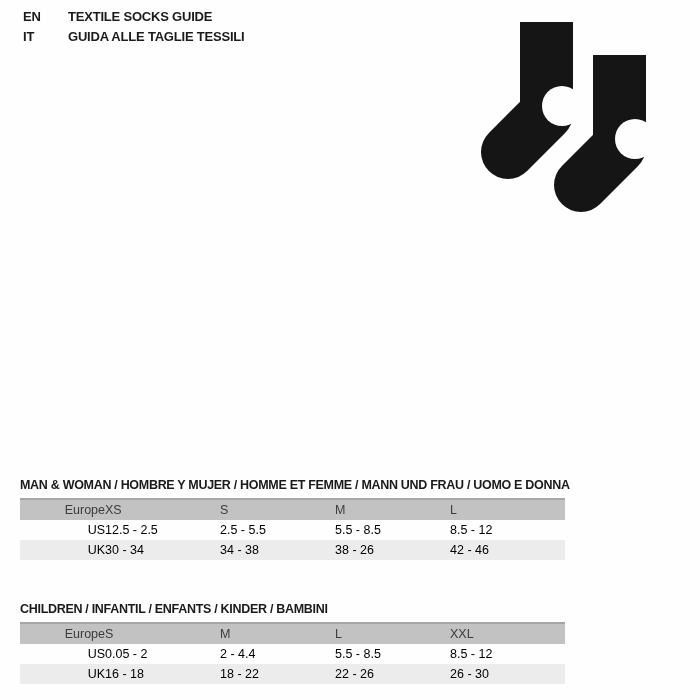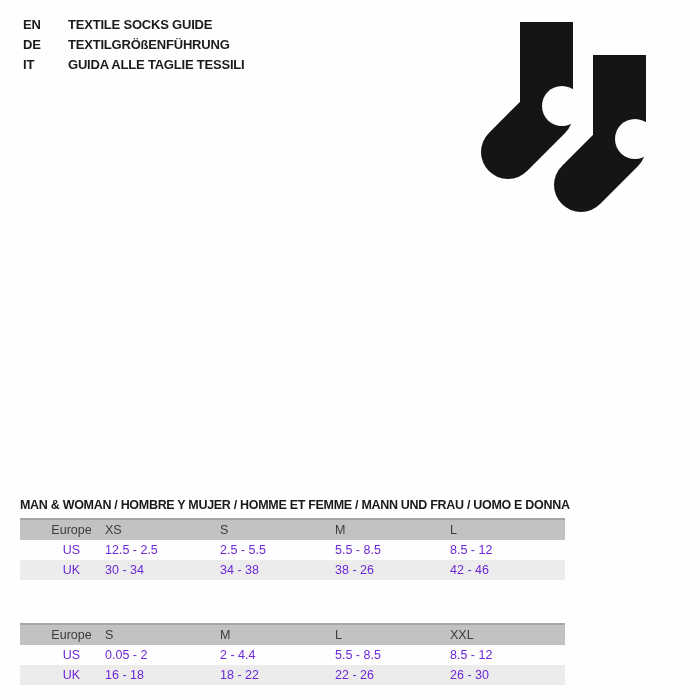--- a/index.html
+++ b/index.html
@@ -1,57 +1,53 @@
 <!DOCTYPE html>
 <html><head>
 <meta charset="utf-8">
 <style>
   html,body{margin:0;padding:0;background:#ffffff;}
   .page{
     position:relative;width:700px;height:700px;background:#fefefe;overflow:hidden;
     font-family:"Liberation Sans",sans-serif;color:#1c1c1c;
   }
   
-  .lang-block{position:absolute;left:23px;top:14px;width:420px;}
+  .lang-block{position:absolute;left:23px;top:6px;width:420px;}
   .lang-row{display:flex;height:20px;align-items:center;}
   .lang-code{width:45px;font-size:13px;font-weight:bold;letter-spacing:-0.2px;color:#1b1b1b;}
   .lang-label{font-size:13px;font-weight:bold;letter-spacing:-0.2px;color:#1b1b1b;white-space:nowrap;}
   .category-line{
     position:absolute;left:23px;top:126px;font-size:13.5px;font-weight:bold;
     letter-spacing:-0.2px;color:#161616;white-space:nowrap;
   }
   
   .socks-icon{position:absolute;left:470px;top:15px;width:200px;height:200px;}
   
-  .size-table{position:absolute;left:20px;width:545px;margin-top:20px;}
+  .size-table{position:absolute;left:20px;width:545px;}
   .table-man-woman{top:479px;}
   .table-children{top:603px;}
   .table-title{
     font-size:12.5px;font-weight:bold;letter-spacing:-0.3px;color:#1a1a1a;
     white-space:nowrap;margin-bottom:6px;height:13px;line-height:13px;
   }
-  .t-row{display:flex;height:20px;align-items:center;font-size:12.5px;color:#6d28d9;}
+  .t-row{display:flex;height:20px;align-items:center;font-size:12.5px;color:#000000;}
   .t-head{background:#c2c2c2;border-top:2px solid #a6a6a6;color:#3c3c3c;}
   .t-row.alt{background:#ececec;}
-  .c0{width:85px;padding-left:18px;box-sizing:border-box;text-align:center;}
+  .c0{width:85px;padding-left:18px;box-sizing:border-box;text-align:right;}
   .c{width:115px;}
 </style>
 </head>
 <body>
 
 <div class="page">
 
   <div class="lang-block">
     <div class="lang-row">
       <span class="lang-code">EN</span>
       <span class="lang-label">TEXTILE SOCKS GUIDE</span>
-    </div>
-    <div class="lang-row">
-      <span class="lang-code">DE</span>
-      <span class="lang-label">TEXTILGRÖßENFÜHRUNG</span>
     </div>
     <div class="lang-row">
       <span class="lang-code">IT</span>
       <span class="lang-label">GUIDA ALLE TAGLIE TESSILI</span>
     </div>
   </div>
 
 
   <svg class="socks-icon" viewBox="0 0 200 200" xmlns="http://www.w3.org/2000/svg" aria-hidden="true">
     <g transform="translate(10,7)">
@@ -85,20 +81,21 @@
     <div class="t-row alt">
       <span class="c0">UK</span>
       <span class="c">30 - 34</span>
       <span class="c">34 - 38</span>
       <span class="c">38 - 26</span>
       <span class="c">42 - 46</span>
     </div>
   </div>
 
   <div class="size-table table-children">
+    <div class="table-title">CHILDREN / INFANTIL / ENFANTS / KINDER / BAMBINI</div>
     <div class="t-row t-head">
       <span class="c0">Europe</span>
       <span class="c">S</span>
       <span class="c">M</span>
       <span class="c">L</span>
       <span class="c">XXL</span>
     </div>
     <div class="t-row">
       <span class="c0">US</span>
       <span class="c">0.05 - 2</span>

